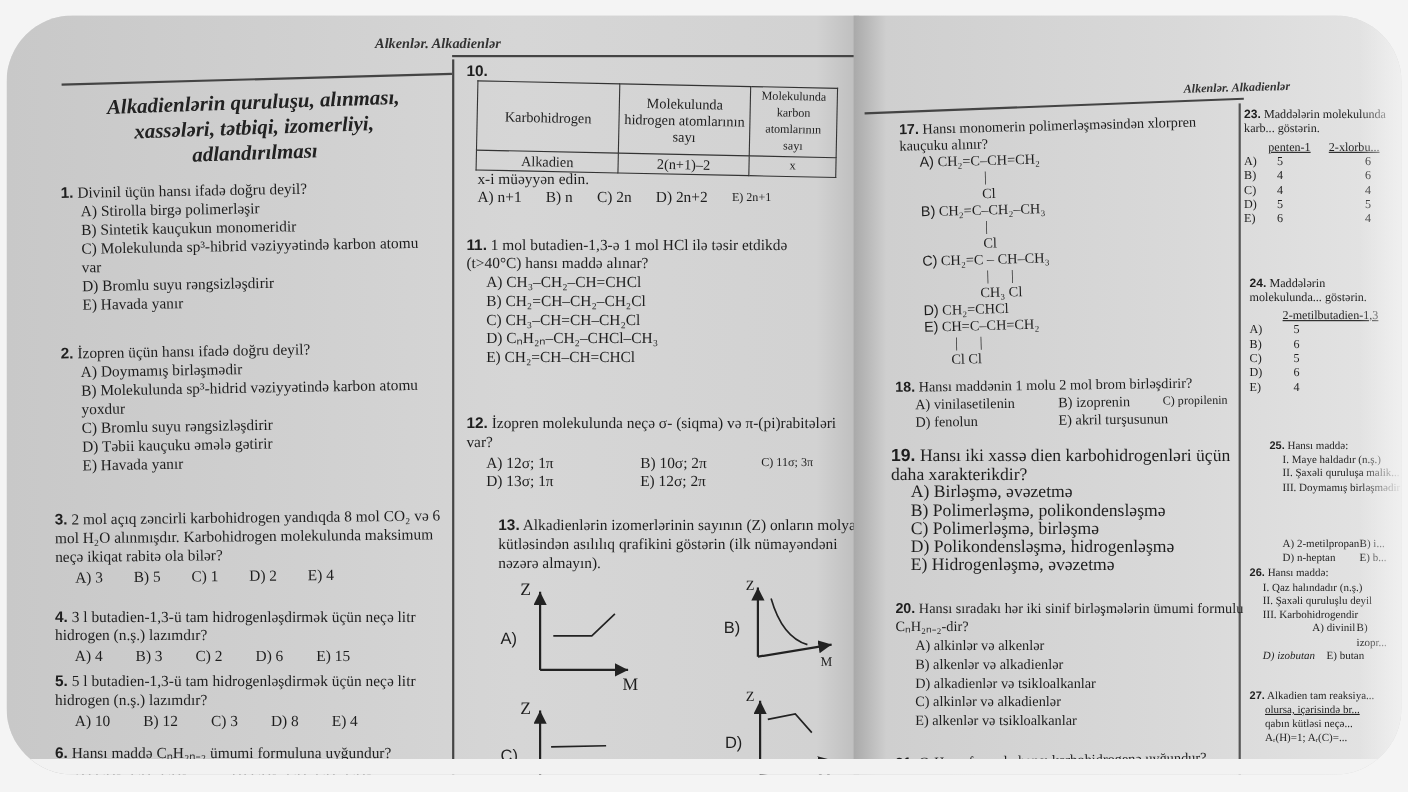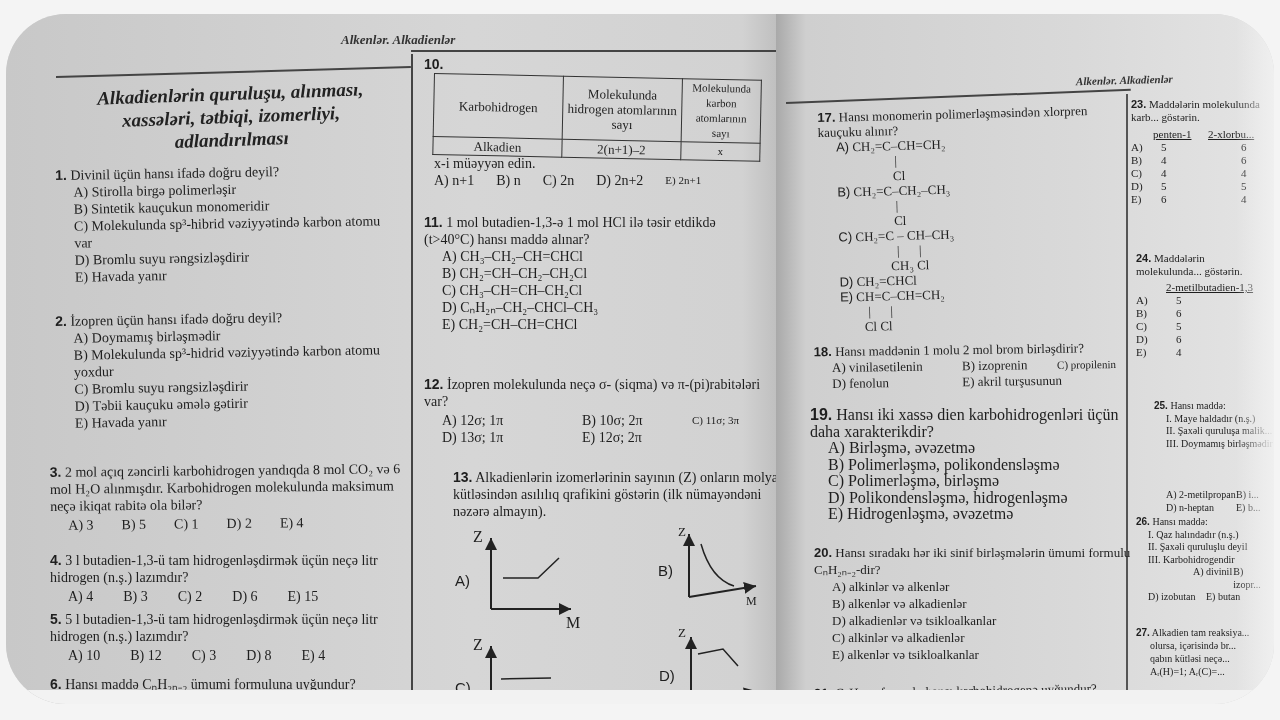--- a/index.html
+++ b/index.html
@@ -359,28 +359,28 @@
     <div class="right-col" style="left:360px; top:502px; width:125px; font-size:10px; line-height:12.5px;">
       <div><span class="qnum">26.</span> <span>Hansı maddə:</span></div>
       <div style="padding-left:12px;">I. Qaz halındadır (n.ş.)</div>
       <div style="padding-left:12px;">II. Şaxəli quruluşlu deyil</div>
       <div style="padding-left:12px;">III. Karbohidrogendir</div>
       <div class="row" style="padding-left:12px;">
           <span style="width:58px;margin-left:45px;">A) divinil</span>
           <span>B) izopr...</span>
         </div>
       <div class="row" style="padding-left:12px;">
-          <span style="width:58px;">D) izobutan</span>
+          <span style="width:58px;font-style:italic;">D) izobutan</span>
           <span>E) butan</span>
         </div>
     </div>
 
     <div class="right-col" style="left:360px; top:612px; width:120px; font-size:10px; line-height:13px;">
       <div><span class="qnum">27.</span> <span>Alkadien tam reaksiya...</span></div>
-      <div style="padding-left:14px;">olursa, içərisində br...</div>
+      <div style="padding-left:14px;text-decoration:underline;">olursa, içərisində br...</div>
       <div style="padding-left:14px;">qabın kütləsi neçə...</div>
       <div style="padding-left:14px;">Aᵣ(H)=1; Aᵣ(C)=...</div>
     </div>
 
     <div class="fade"></div>
   </div>
 
   <div style="position:absolute; left:0; right:0; bottom:0; height:14px; background:#f2f2f2;"></div>
 </div>
 

